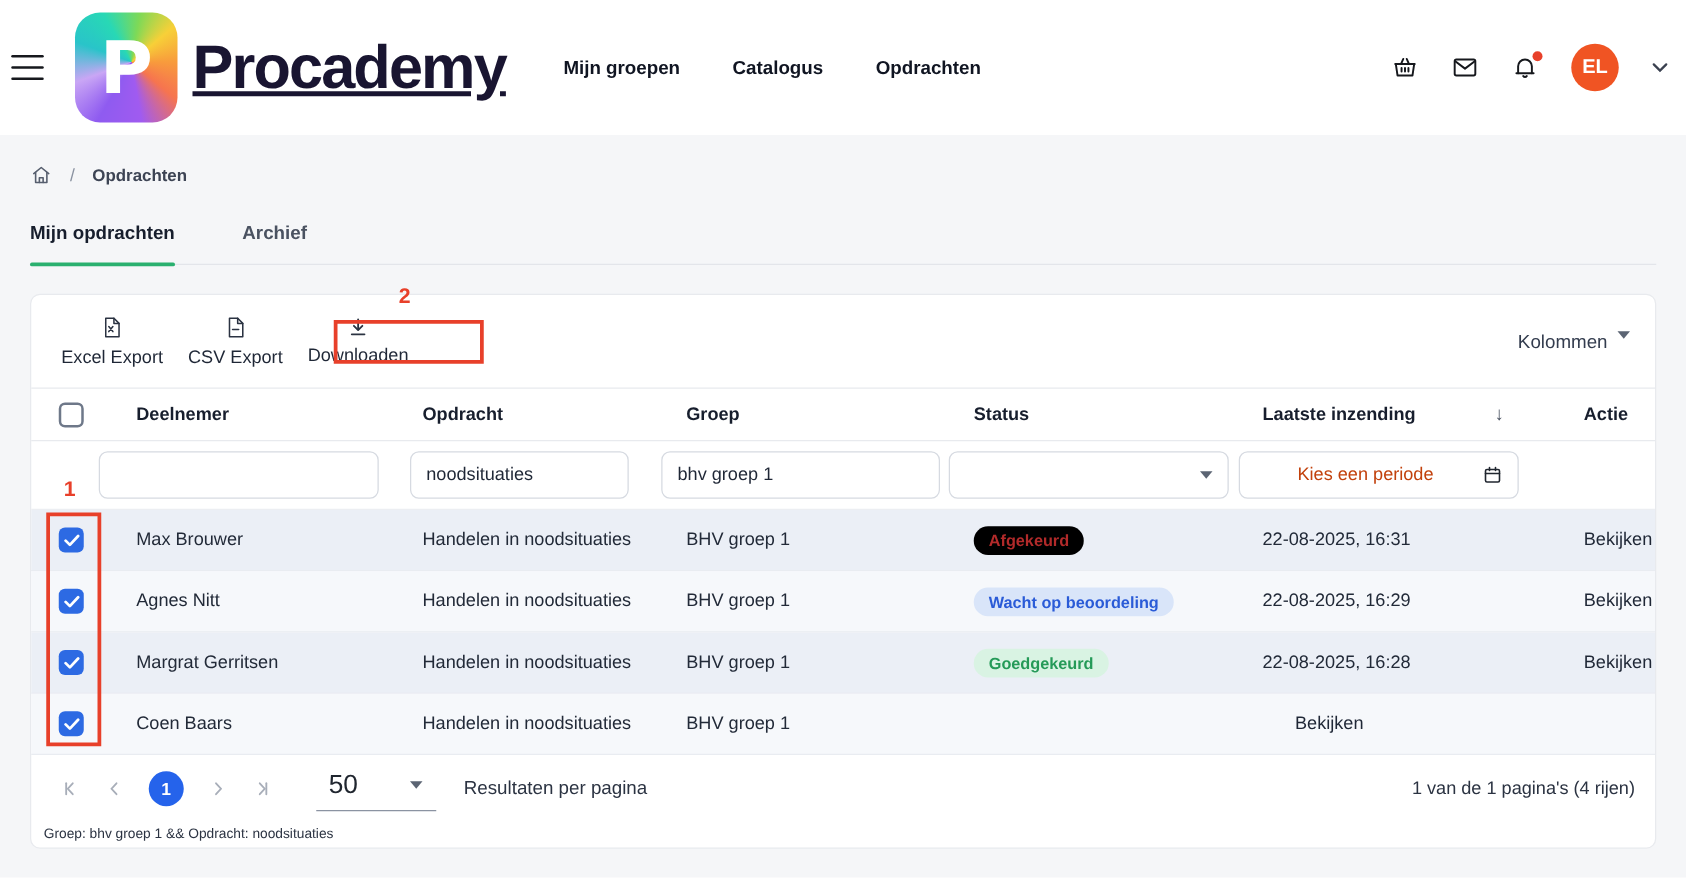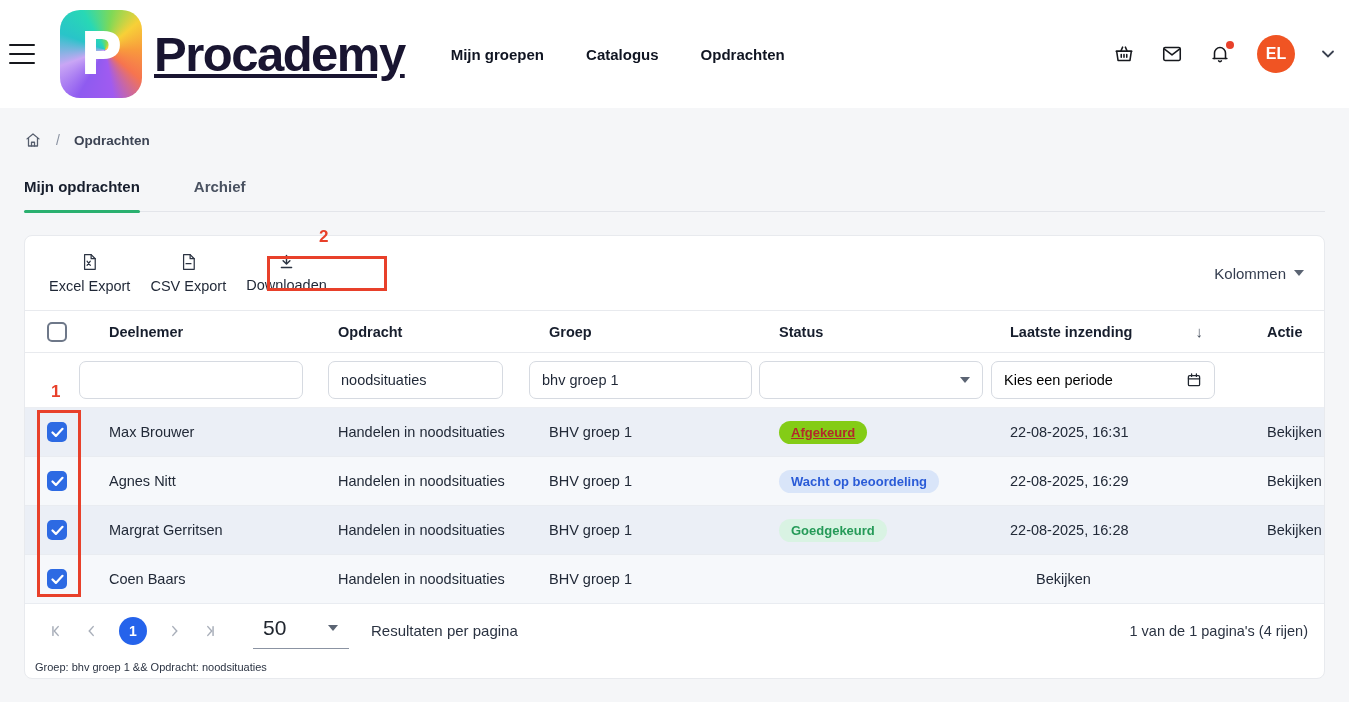--- a/index.html
+++ b/index.html
@@ -38,21 +38,21 @@
   .tab.active::after { content:""; position:absolute; left:0; right:0; bottom:-2px; height:3px; background:#2ab06f; border-radius:2px; }
   .tab.inactive { color:#4a5261; font-weight:600; }
 
   
   .card { margin-top:23px; background:#fff; border:1px solid #e8eaee; border-radius:8px; height:444px; position:relative; }
 
   .toolbar { height:74px; display:flex; align-items:center; padding:0 20px 0 14px; }
   .tool-btn { display:flex; align-items:center; gap:7px; font-size:14.5px; color:#1f2736; cursor:pointer; padding:8px 10px;flex-direction:column; }
   .tool-btn .icn { color:#2b3342; display:flex; }
   .toolbar .spacer { flex:1; }
-  .columns-btn { display:flex; align-items:center; gap:8px; font-size:15px; color:#333c4e; cursor:pointer; }
+  .columns-btn { display:flex; align-items:flex-start; gap:8px; font-size:15px; color:#333c4e; cursor:pointer; }
   .tri-down { width:0; height:0; border-left:5px solid transparent; border-right:5px solid transparent; border-top:6px solid #5b6473; }
 
   
   .ann-box { position:absolute; border:3px solid #e8402a; pointer-events:none; }
   .ann-label { position:absolute; color:#e8402a; font-size:17px; font-weight:700; pointer-events:none; }
   .ann-box-2 { left:242px; top:20px; width:120px; height:35px; }
   .ann-label-2 { left:294px; top:-9px; }
   .ann-box-1 { left:12px; top:174px; width:44px; height:187px; }
   .ann-label-1 { left:26px; top:146px; }
 
@@ -66,29 +66,29 @@
   .sort-arrow { margin-left:auto; margin-right:38px; color:#4a5261; font-size:15px; font-weight:400; cursor:pointer; }
 
   .filterrow { height:55px; position:relative; border-bottom:1px solid #eceef2; }
   .filterrow .f { position:absolute; top:8px; height:38px; background:#fff; border:1px solid #d6dae1; border-radius:7px; font-size:14.5px; color:#1f2736; padding:0 12px; font-family:"Liberation Sans", sans-serif; }
   .filterrow input::placeholder { color:#9aa3b2; }
   .f-deelnemer { left:54px; width:224px; }
   .f-opdracht { left:303px; width:175px; }
   .f-groep { left:504px; width:223px; }
   .f-status { left:734px; width:224px; display:flex; align-items:center; justify-content:flex-end; cursor:pointer; }
   .f-periode { left:966px; width:224px; display:flex; align-items:center; cursor:pointer; }
-  .f-periode .ph { color:#000000; flex:1; }
+  .f-periode .ph { color:#c2410c; flex:1;margin-left:34px; }
   .f-periode .cal { color:#20262f; display:flex; }
 
   .trow { height:49px; font-size:14.5px; color:#222a38; border-bottom:1px solid #e9ecf1; }
   .trow.odd { background:#ebeff6; }
   .trow.even { background:#f6f8fb; }
   .trow .cell { display:flex; align-items:center; }
   .badge { display:inline-block; padding:5px 12px; border-radius:12px; font-size:13px; font-weight:700; line-height:1; }
-  .badge--rejected { background:#84cc16; color:#b22a2a;text-decoration:underline; }
+  .badge--rejected { background:#000000; color:#b22a2a; }
   .badge--pending { background:#d9e5f9; color:#2a5bd7; }
   .badge--approved { background:#d9f3e3; color:#259a58; }
   .badge--notsubmitted { background:#dbe3f7; color:#3a57c4; }
   .action-link { color:#1f2736; cursor:pointer; padding-left:26px; }
 
   
   .pager { height:53px; display:flex; align-items:center; padding:0 16px 0 24px; }
   .pg-nav { display:flex; align-items:center; gap:22px; color:#a8aeb9; }
   .pg-btn { cursor:pointer; display:flex; align-items:center; font-size:15px; }
   .pg-current { width:28px; height:28px; border-radius:50%; background:#2563eb; color:#fff; font-size:14px; font-weight:700; display:flex; align-items:center; justify-content:center; cursor:pointer; }

